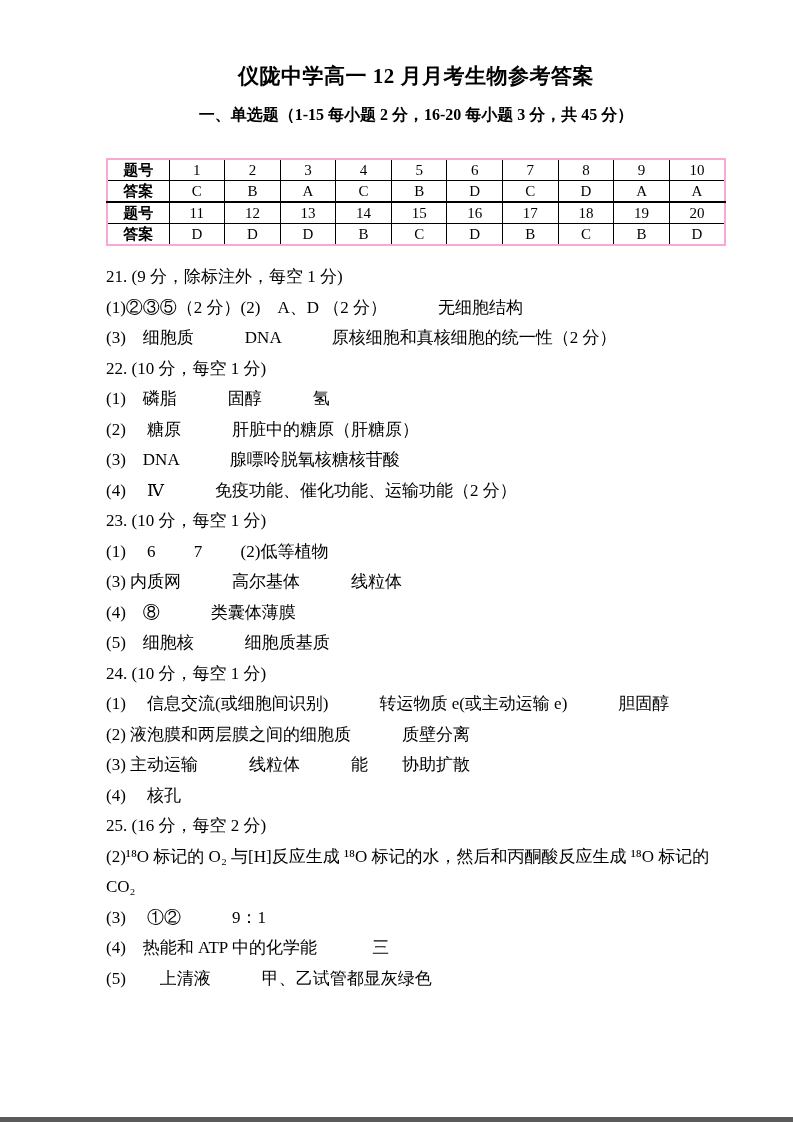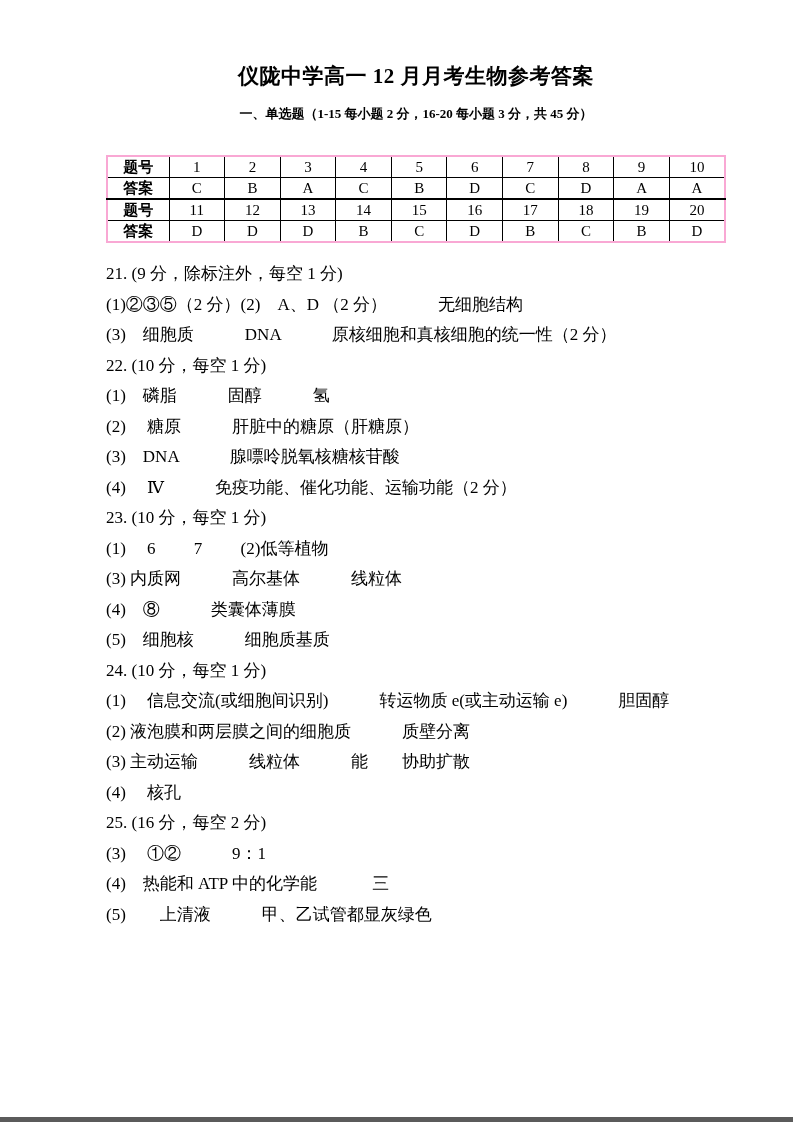--- a/index.html
+++ b/index.html
@@ -19,21 +19,21 @@
     padding: 62px 67px 0 106px;
   }
   .title {
     font-size: 21px;
     font-weight: 700;
     text-align: center;
     margin: 0;
     letter-spacing: 0.5px;
   }
   .section-heading {
-    font-size: 13px;
+    font-size: 16px;
     font-weight: 700;
     text-align: center;
     margin: 15px 0 8px 0;
   }
   table.answer-table {
     width: 100%;
     border-collapse: collapse;
     border: 2px solid #f9a8d4;
     table-layout: fixed;
     margin-top: 32px;
@@ -180,20 +180,21 @@
     <section class="question">
       <div class="line">24. (10 分，每空 1 分)</div>
       <div class="line">(1)　 信息交流(或细胞间识别)　　　转运物质 e(或主动运输 e)　　　胆固醇</div>
       <div class="line">(2) 液泡膜和两层膜之间的细胞质　　　质壁分离</div>
       <div class="line">(3) 主动运输　　　线粒体　　　能　　协助扩散</div>
       <div class="line">(4)　 核孔</div>
     </section>
 
     <section class="question">
       <div class="line">25. (16 分，每空 2 分)</div>
+      <div class="line">(2)¹⁸O 标记的 O₂ 与[H]反应生成 ¹⁸O 标记的水，然后和丙酮酸反应生成 ¹⁸O 标记的 CO₂</div>
       <div class="line">(3)　 ①②　　　9：1</div>
       <div class="line">(4)　热能和 ATP 中的化学能　　　 三</div>
       <div class="line">(5)　　上清液　　　甲、乙试管都显灰绿色</div>
     </section>
 
   </div>
 </div>
 
 <div class="bottom-edge"></div>
 

